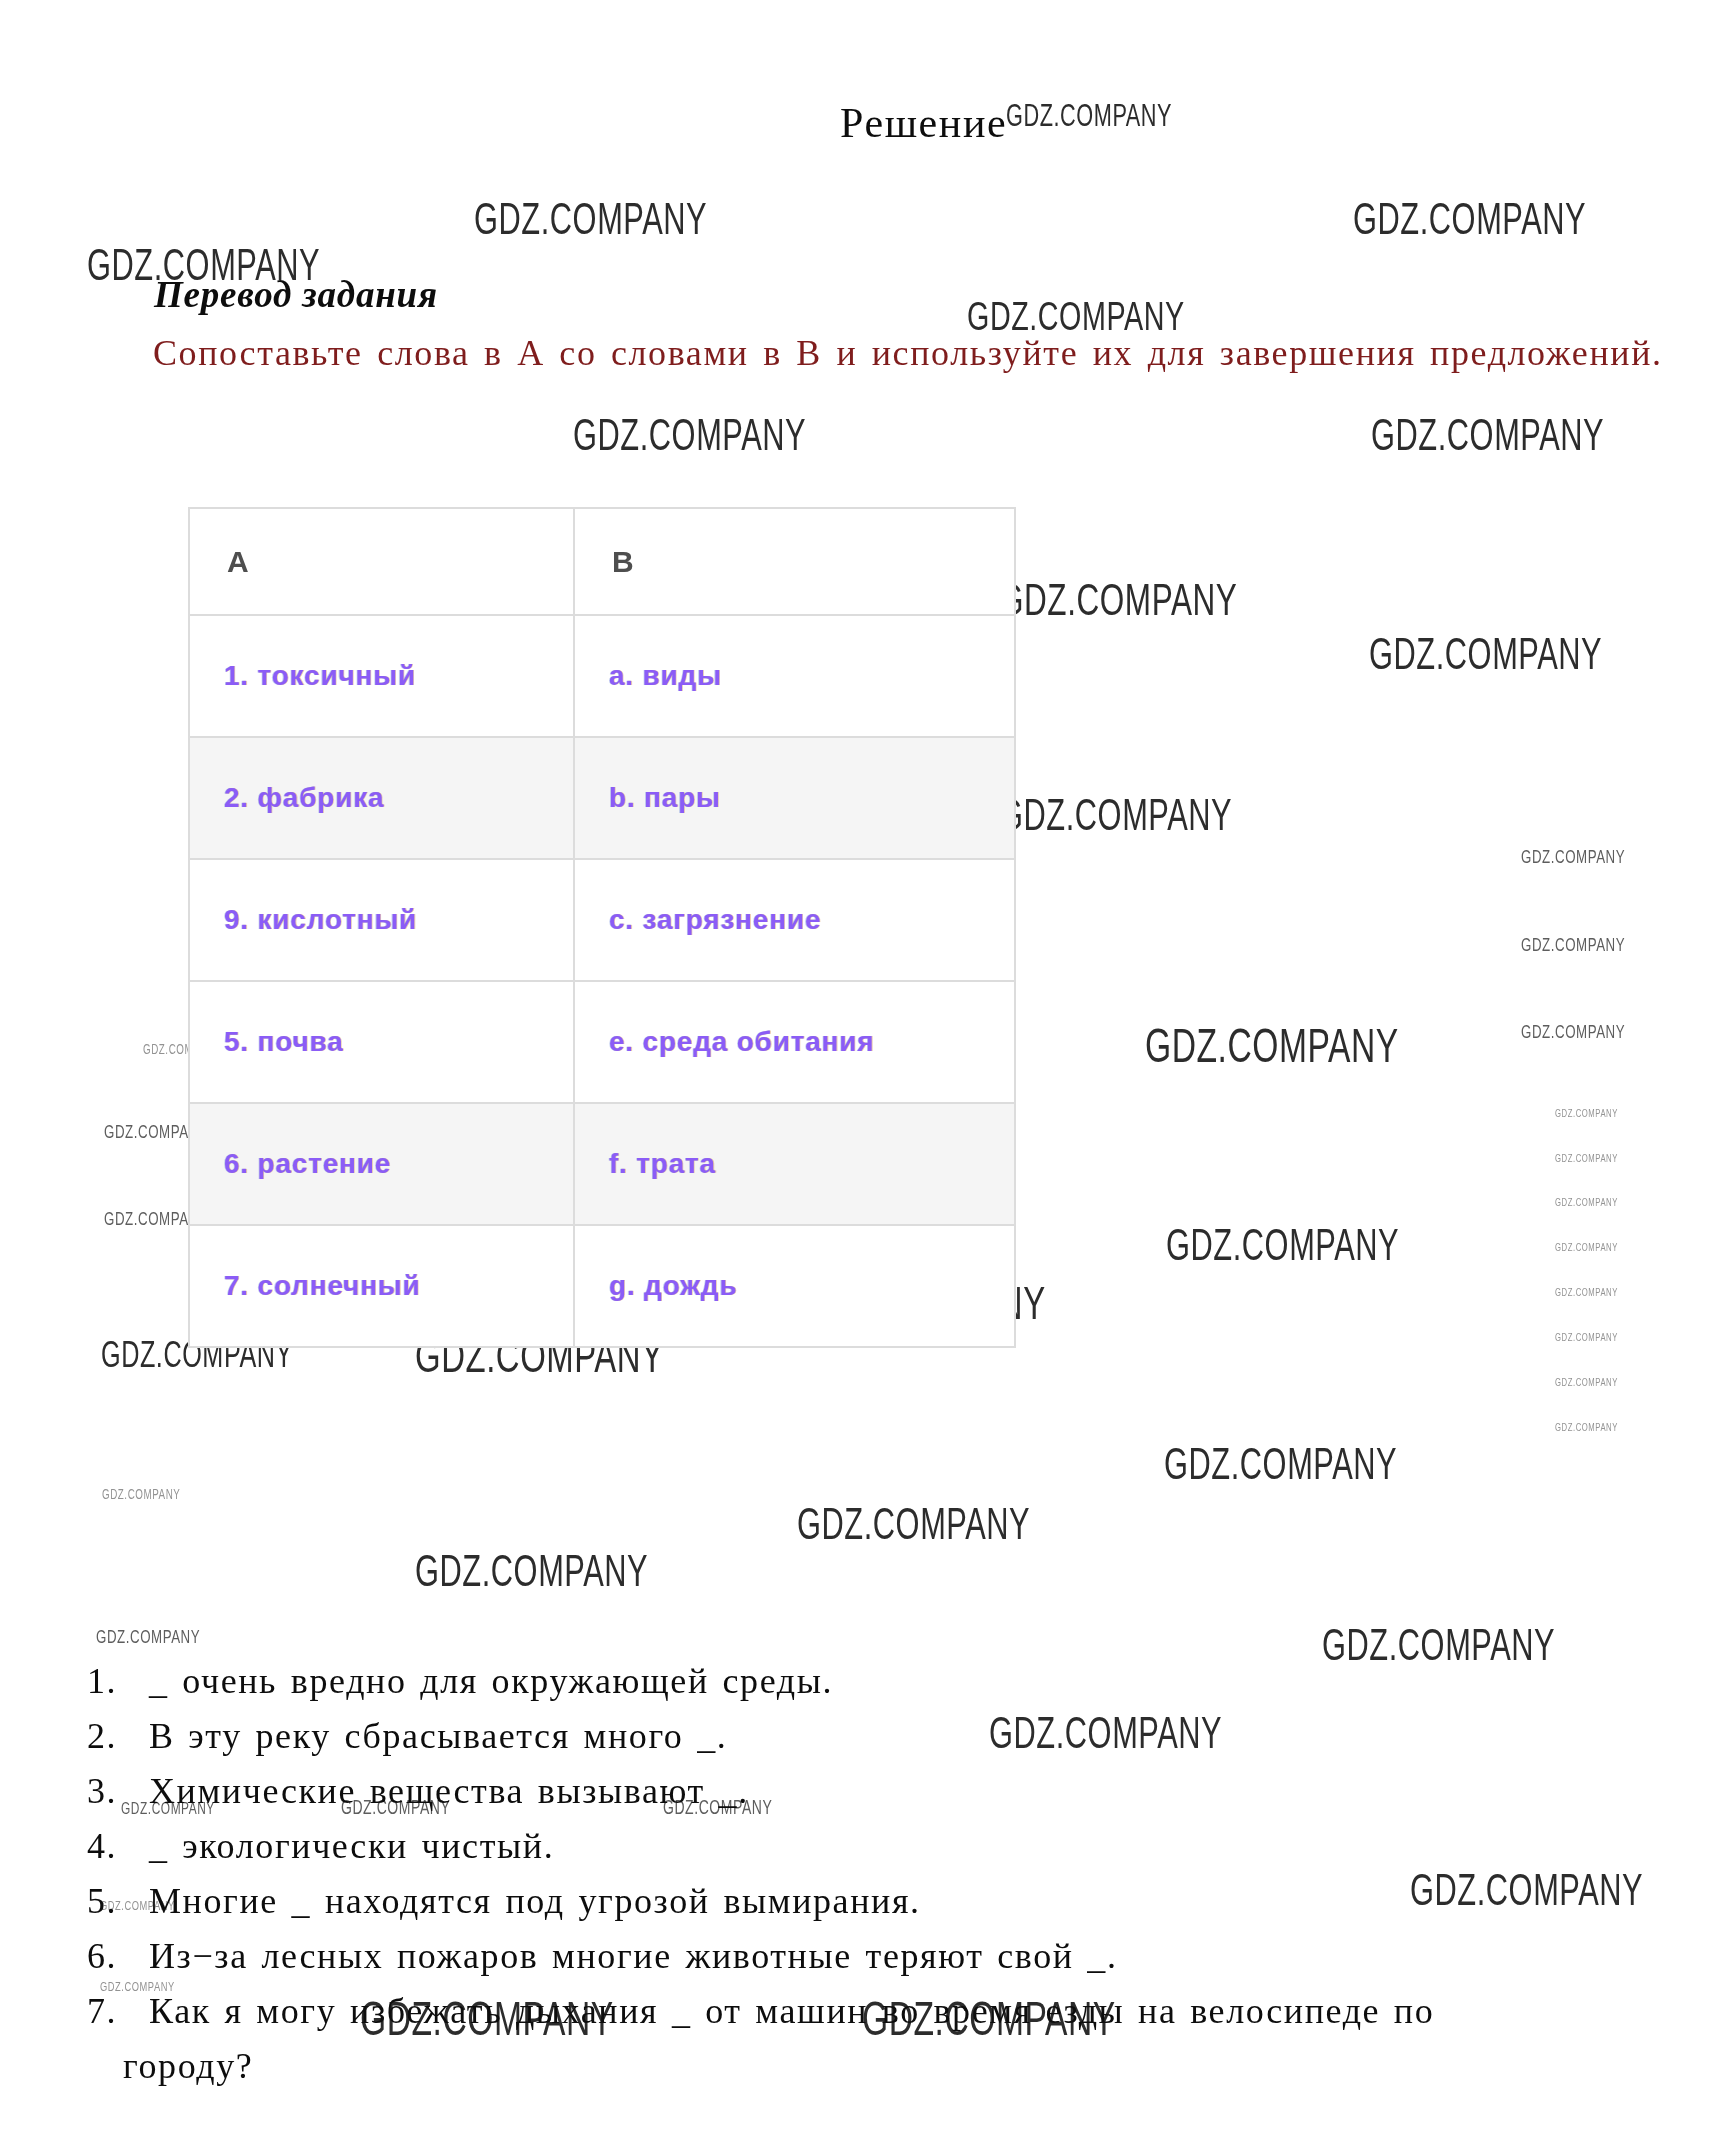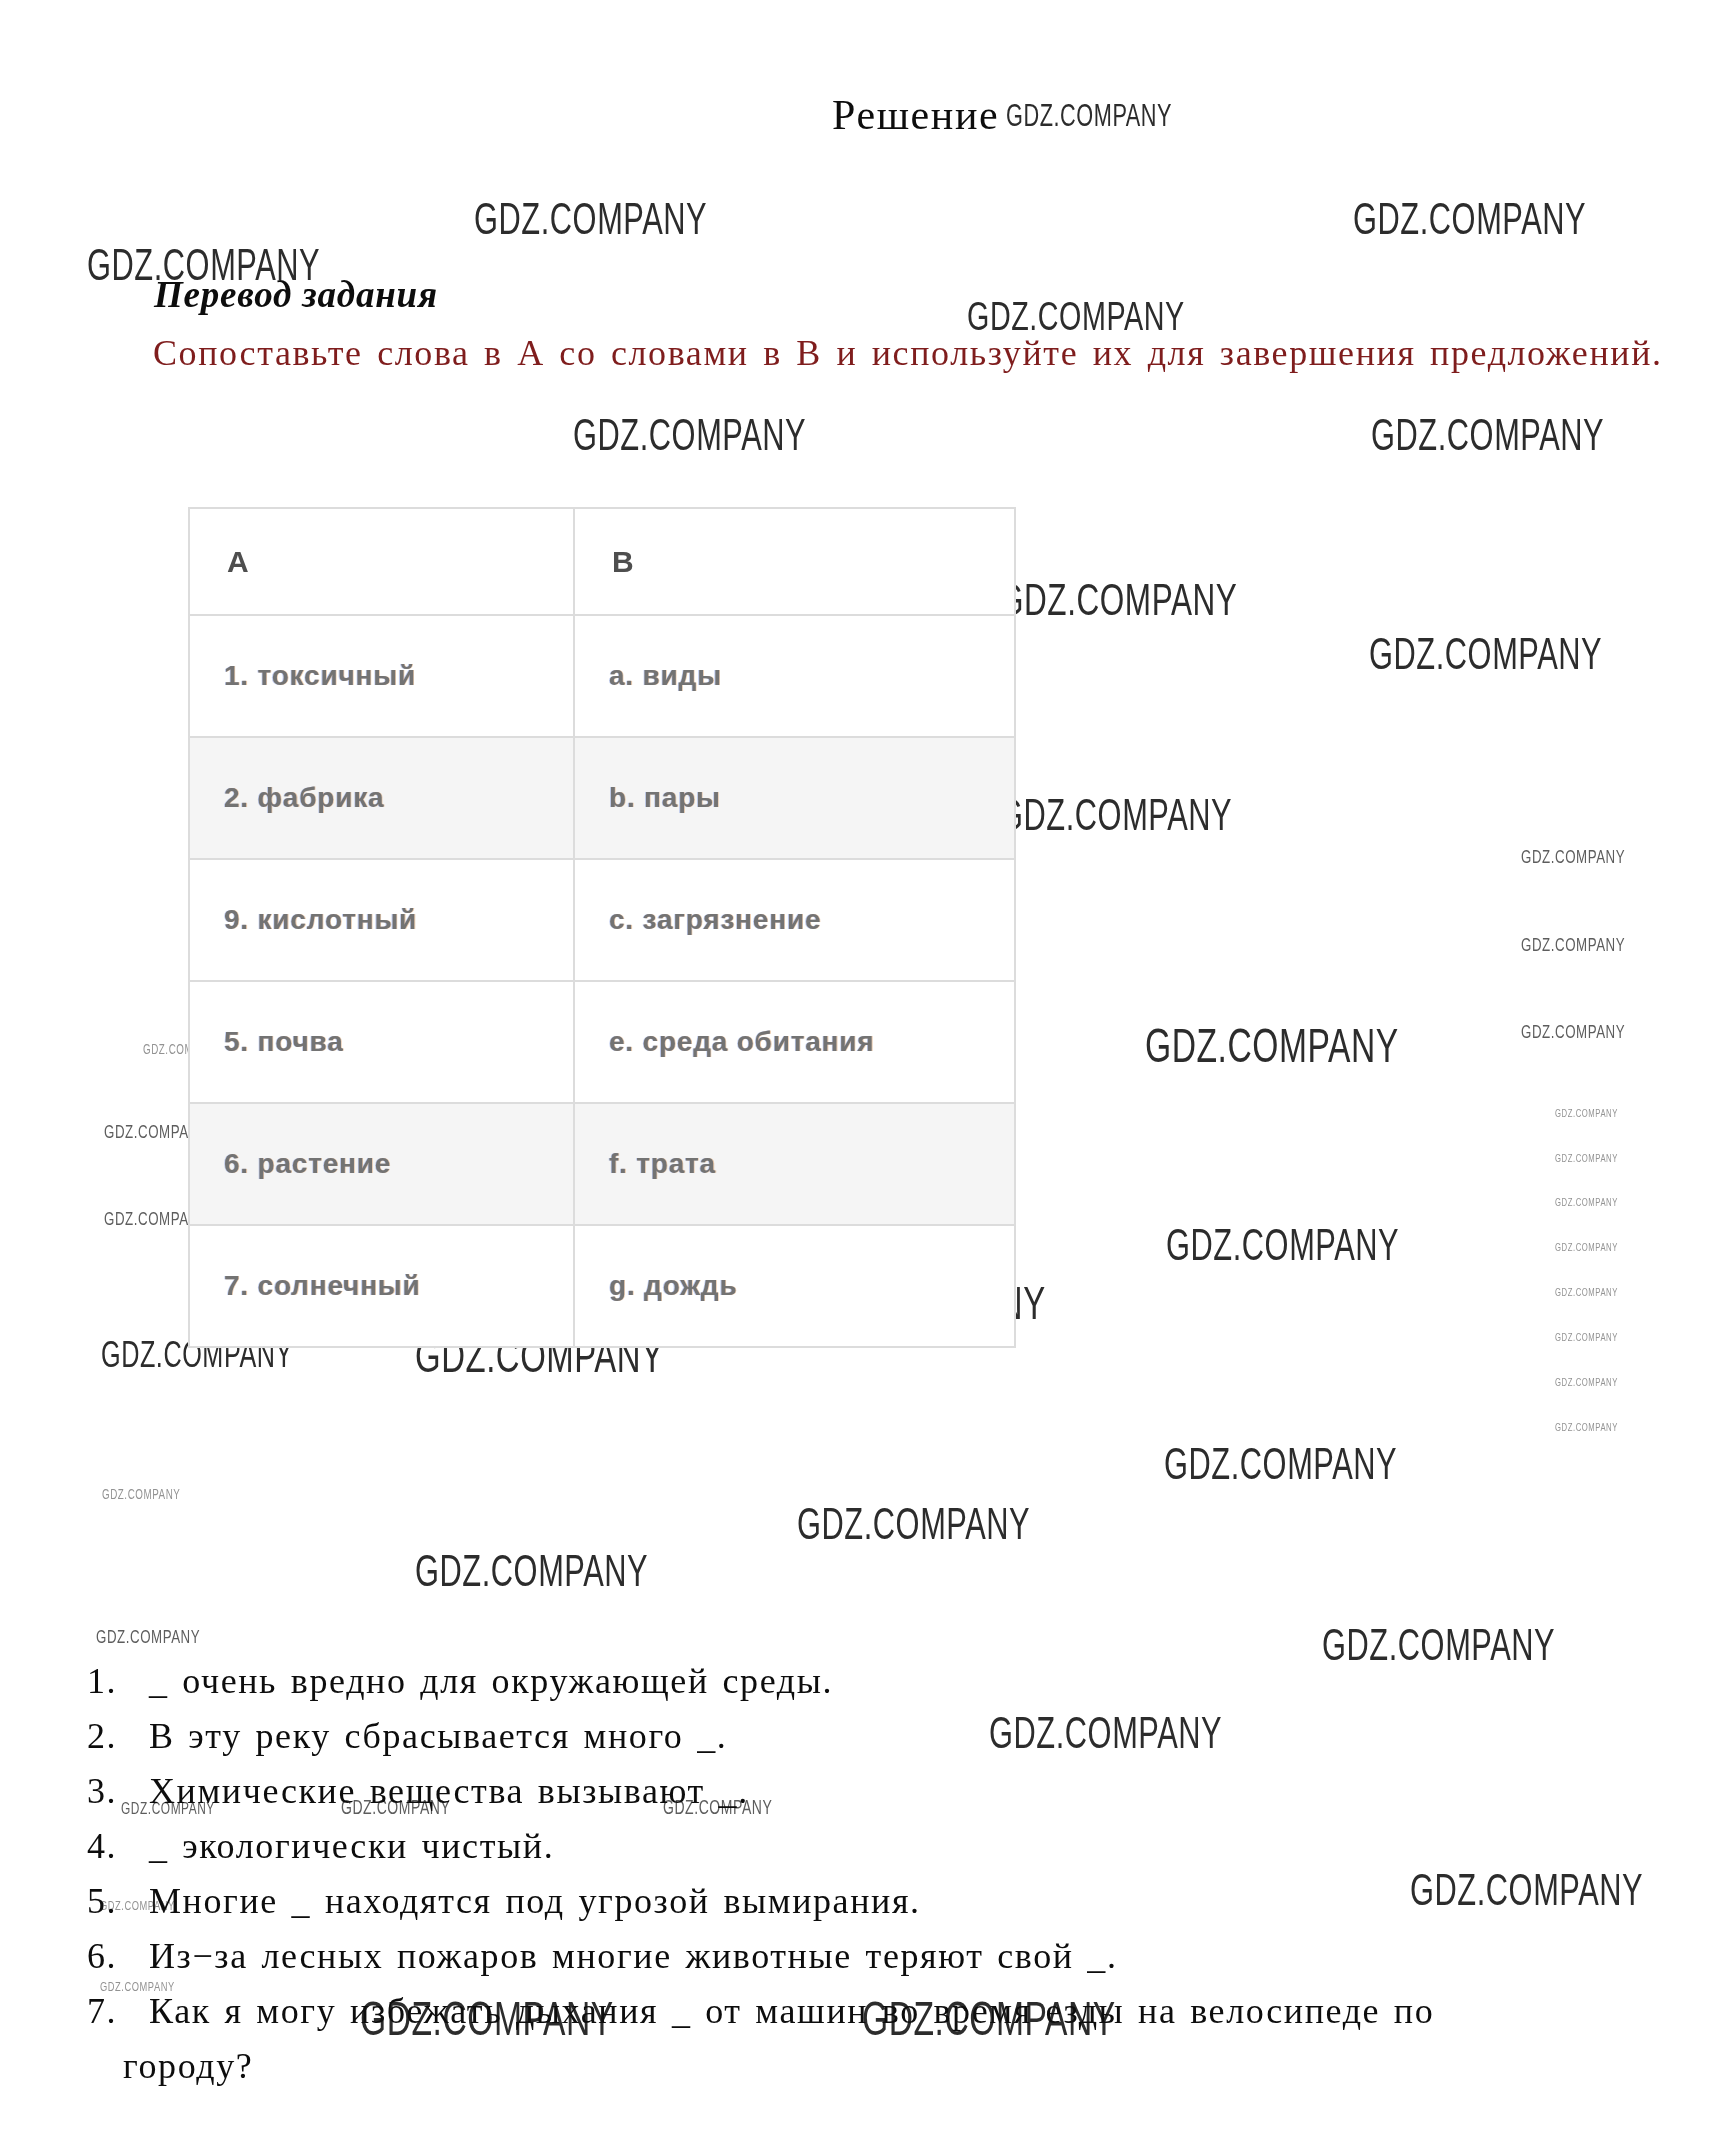--- a/index.html
+++ b/index.html
@@ -11,21 +11,21 @@
   .wm{
     position:absolute;font-family:"Liberation Sans",sans-serif;font-weight:400;
     white-space:nowrap;line-height:1;letter-spacing:0.8px;
     transform:scaleX(0.70);transform-origin:0 0;opacity:.95;
   }
   .wm-l{color:#212121;}
   .wm-m{color:#555555;}
   .wm-s{color:#8d8d8d;}
 
   .page-title{
-    position:absolute;left:824px;top:83px;margin:8px;
+    position:absolute;left:824px;top:83px;margin:16px;
     font-size:42px;font-weight:400;letter-spacing:1.6px;color:#0d0d0d;
   }
   .task-heading{
     position:absolute;left:154px;top:273px;margin:0;
     font-size:37px;font-weight:700;font-style:italic;letter-spacing:0.8px;color:#0d0d0d;
   }
   .task-description{
     position:absolute;left:153px;top:325px;width:1517px;margin:0;
     font-size:36px;line-height:57px;letter-spacing:1.6px;word-spacing:3.9px;color:#7f1d1d;
   }
@@ -37,21 +37,21 @@
   .match col.col-a{width:385px;}
   .match th,.match td{
     border:2.3px solid #dcdcdc;background:#ffffff;vertical-align:middle;
     font-family:"Liberation Sans",sans-serif;
   }
   .match th{
     height:105px;font-size:30px;font-weight:700;color:#4e4e4e;
     text-align:left;padding:0 0 0 37px;letter-spacing:1.6px;
   }
   .match td{
-    height:120px;font-size:28px;font-weight:700;color:#737373;
+    height:120px;font-size:28px;font-weight:700;color:#8b5cf6;
     padding:0 0 0 34px;letter-spacing:0.8px;
     text-shadow:0.8px 0 rgba(205,130,60,.40),-0.8px 0 rgba(100,130,215,.40);
   }
   .match tr.stripe td{background:#f5f5f5;}
 
   .sentences{
     position:absolute;left:87px;top:1654px;width:1467px;
     font-size:36px;line-height:55px;letter-spacing:1.6px;word-spacing:3.1px;color:#0d0d0d;
   }
   .sentence{padding-left:36px;text-indent:-36px;}

